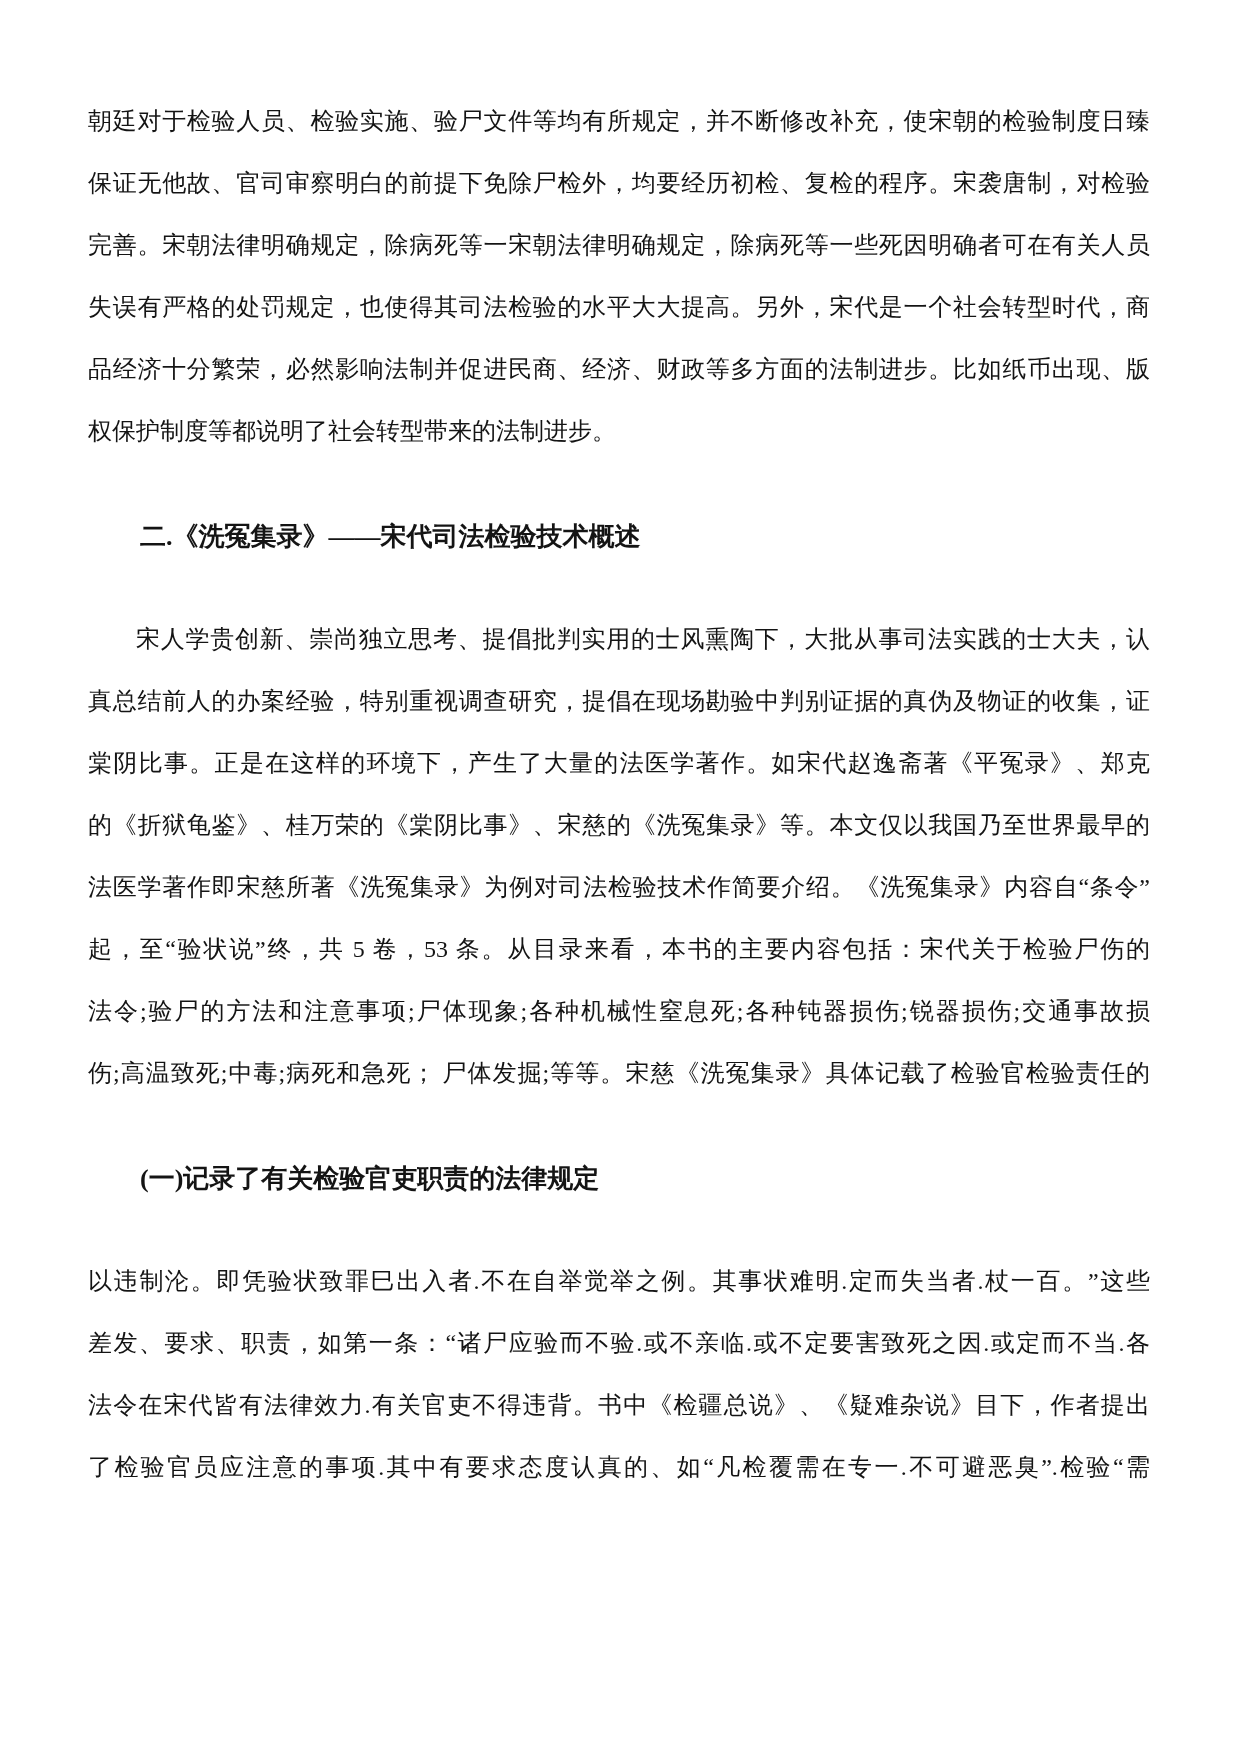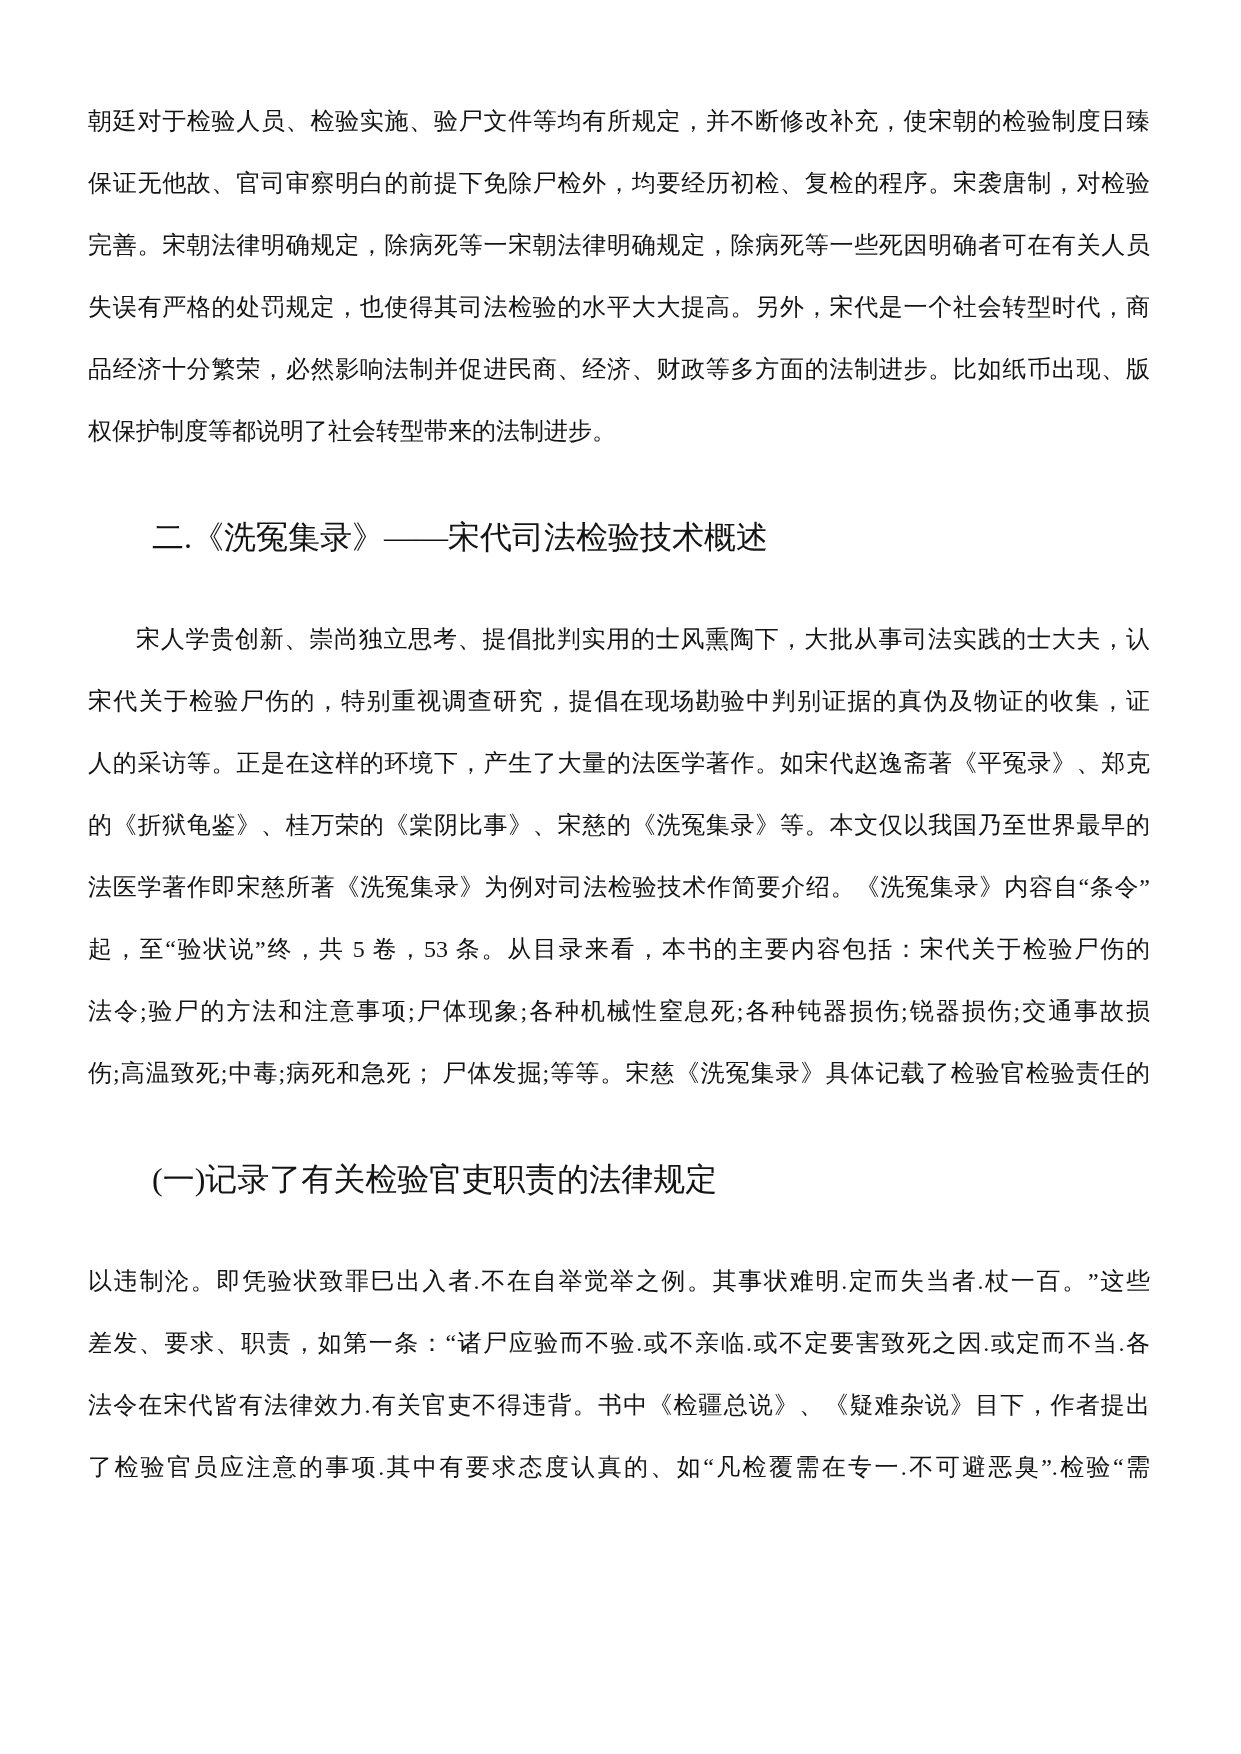--- a/index.html
+++ b/index.html
@@ -32,45 +32,45 @@
   }
   .line.short {
     text-align: center;
     text-align-last: left;
   }
   .line.indent {
     text-indent: 2em;
   }
   .heading {
     margin: 44px 0 40px 0;
-    font-size: 32px;
+    font-size: 26px;
     line-height: 62px;
-    font-weight: normal;
+    font-weight: bold;
     text-align: left;
     text-align-last: left;
     text-indent: 2em;
   }
 </style>
 </head>
 <body>
 
 <div class="page">
 
   <p class="line">朝廷对于检验人员、检验实施、验尸文件等均有所规定，并不断修改补充，使宋朝的检验制度日臻</p>
   <p class="line">保证无他故、官司审察明白的前提下免除尸检外，均要经历初检、复检的程序。宋袭唐制，对检验</p>
   <p class="line">完善。宋朝法律明确规定，除病死等一宋朝法律明确规定，除病死等一些死因明确者可在有关人员</p>
   <p class="line">失误有严格的处罚规定，也使得其司法检验的水平大大提高。另外，宋代是一个社会转型时代，商</p>
   <p class="line">品经济十分繁荣，必然影响法制并促进民商、经济、财政等多方面的法制进步。比如纸币出现、版</p>
   <p class="line short">权保护制度等都说明了社会转型带来的法制进步。</p>
 
   <p class="heading">二.《洗冤集录》——宋代司法检验技术概述</p>
 
   <p class="line indent">宋人学贵创新、崇尚独立思考、提倡批判实用的士风熏陶下，大批从事司法实践的士大夫，认</p>
-  <p class="line">宋代关于检验尸伤的，特别重视调查研究，提倡在现场勘验中判别证据的真伪及物证的收集，证</p>
-  <p class="line">人的采访等。正是在这样的环境下，产生了大量的法医学著作。如宋代赵逸斋著《平冤录》、郑克</p>
+  <p class="line">真总结前人的办案经验，特别重视调查研究，提倡在现场勘验中判别证据的真伪及物证的收集，证</p>
+  <p class="line">棠阴比事。正是在这样的环境下，产生了大量的法医学著作。如宋代赵逸斋著《平冤录》、郑克</p>
   <p class="line">的《折狱龟鉴》、桂万荣的《棠阴比事》、宋慈的《洗冤集录》等。本文仅以我国乃至世界最早的</p>
   <p class="line">法医学著作即宋慈所著《洗冤集录》为例对司法检验技术作简要介绍。《洗冤集录》内容自“条令”</p>
   <p class="line">起，至“验状说”终，共 5 卷，53 条。从目录来看，本书的主要内容包括：宋代关于检验尸伤的</p>
   <p class="line">法令;验尸的方法和注意事项;尸体现象;各种机械性窒息死;各种钝器损伤;锐器损伤;交通事故损</p>
   <p class="line">伤;高温致死;中毒;病死和急死； 尸体发掘;等等。宋慈《洗冤集录》具体记载了检验官检验责任的</p>
 
   <p class="heading">(一)记录了有关检验官吏职责的法律规定</p>
 
   <p class="line">以违制沦。即凭验状致罪巳出入者.不在自举觉举之例。其事状难明.定而失当者.杖一百。”这些</p>
   <p class="line">差发、要求、职责，如第一条：“诸尸应验而不验.或不亲临.或不定要害致死之因.或定而不当.各</p>

